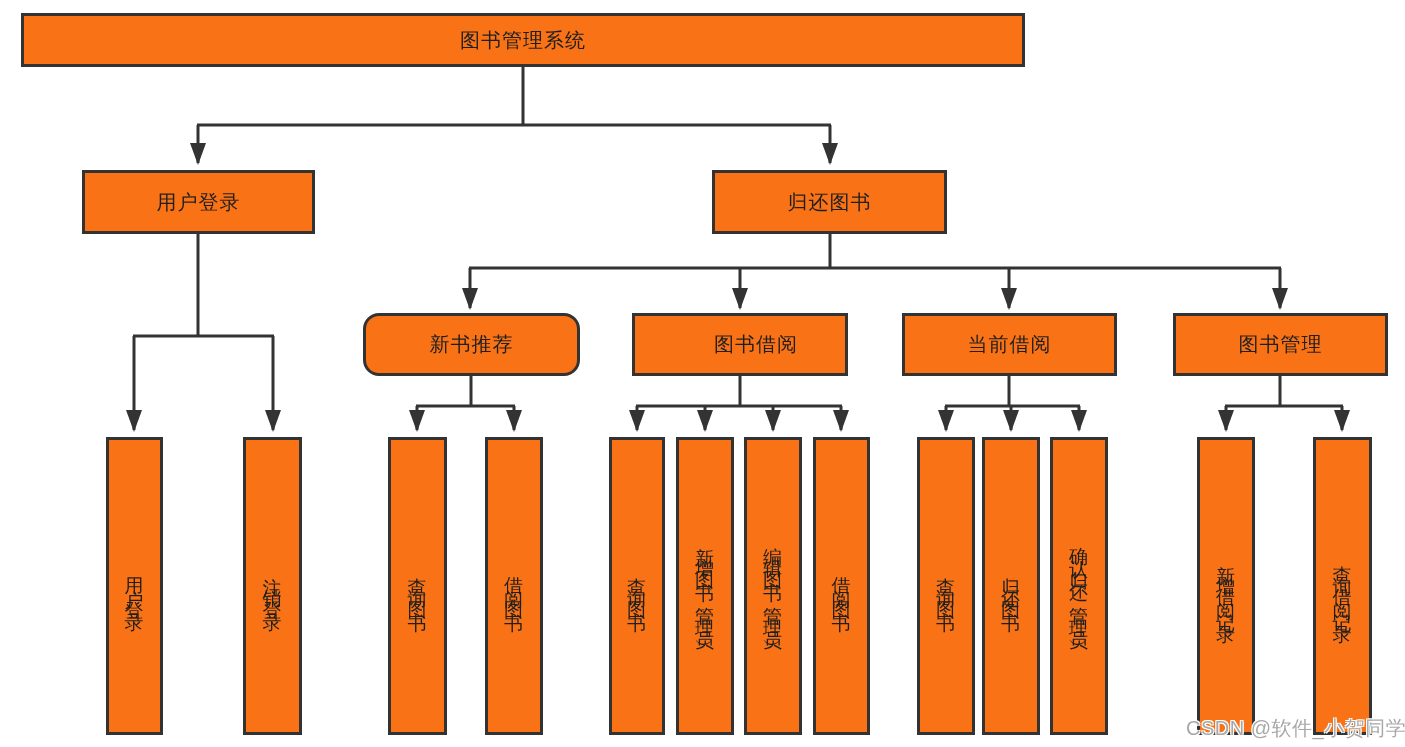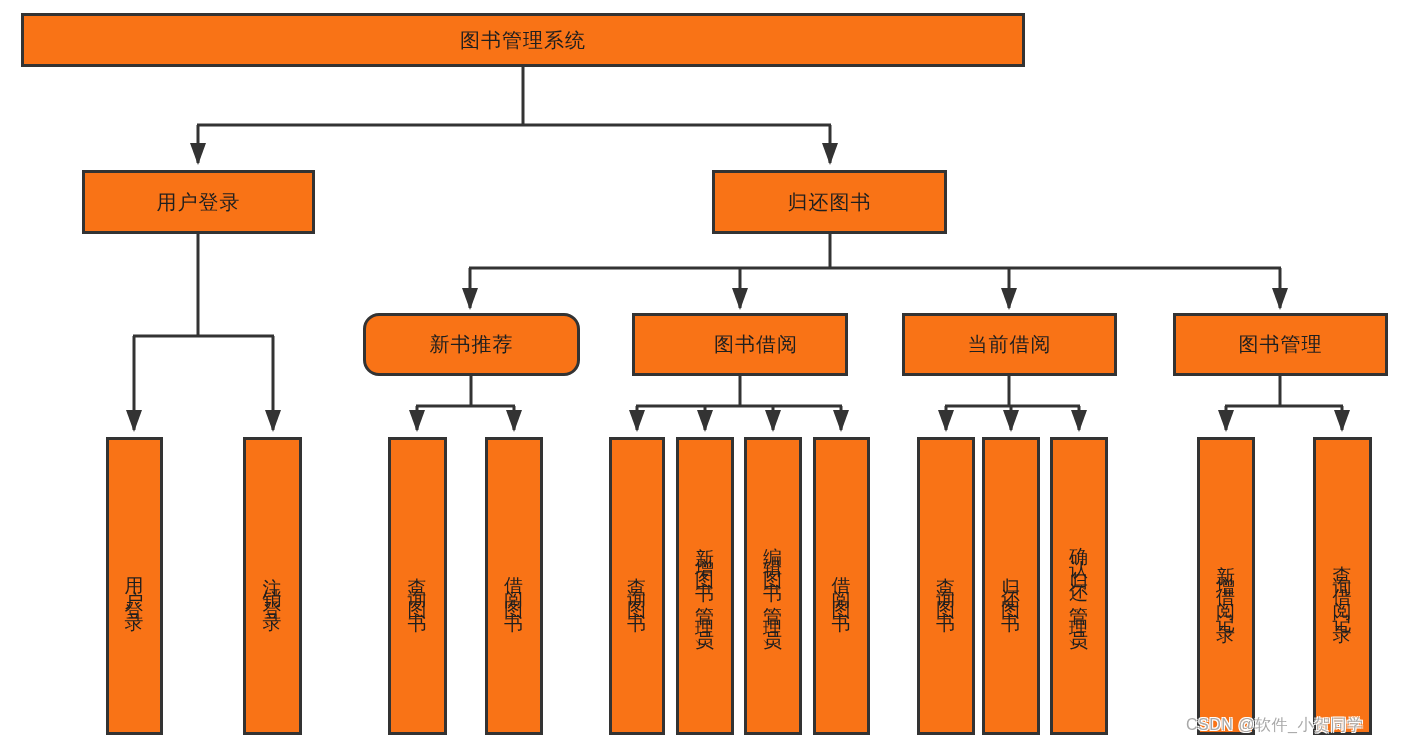--- a/index.html
+++ b/index.html
@@ -65,21 +65,21 @@
   .lf9  { left: 917px;  width: 58px; }
   .lf10 { left: 982px;  width: 58px; }
   .lf11 { left: 1050px; width: 58px; }
   .lf12 { left: 1197px; width: 58px; }
   .lf13 { left: 1313px; width: 59px; }
   .watermark {
     position: absolute;
     left: 1186px;
     top: 715px;
     z-index: 5;
-    font-size: 16px;
+    font-size: 20px;
     color: #a8a8a8;
     letter-spacing: 0.5px;
     white-space: nowrap;
     text-shadow: -1px -1px 0 #ffffff, 1px -1px 0 #ffffff,
                  -1px 1px 0 #ffffff, 1px 1px 0 #ffffff;
   }
 </style>
 </head>
 <body>
 

